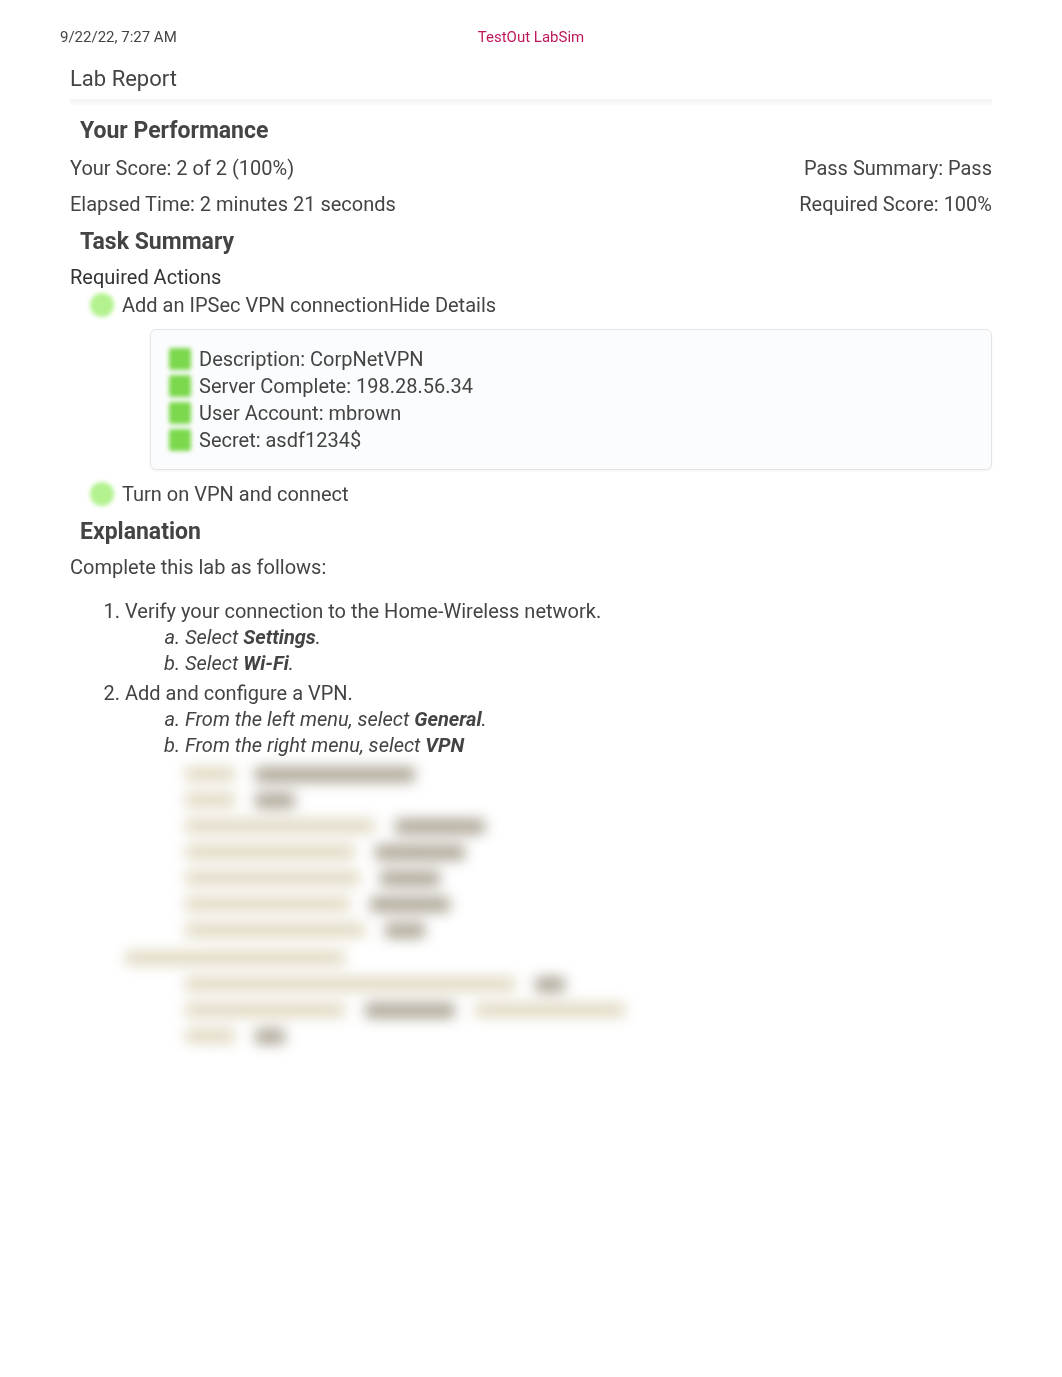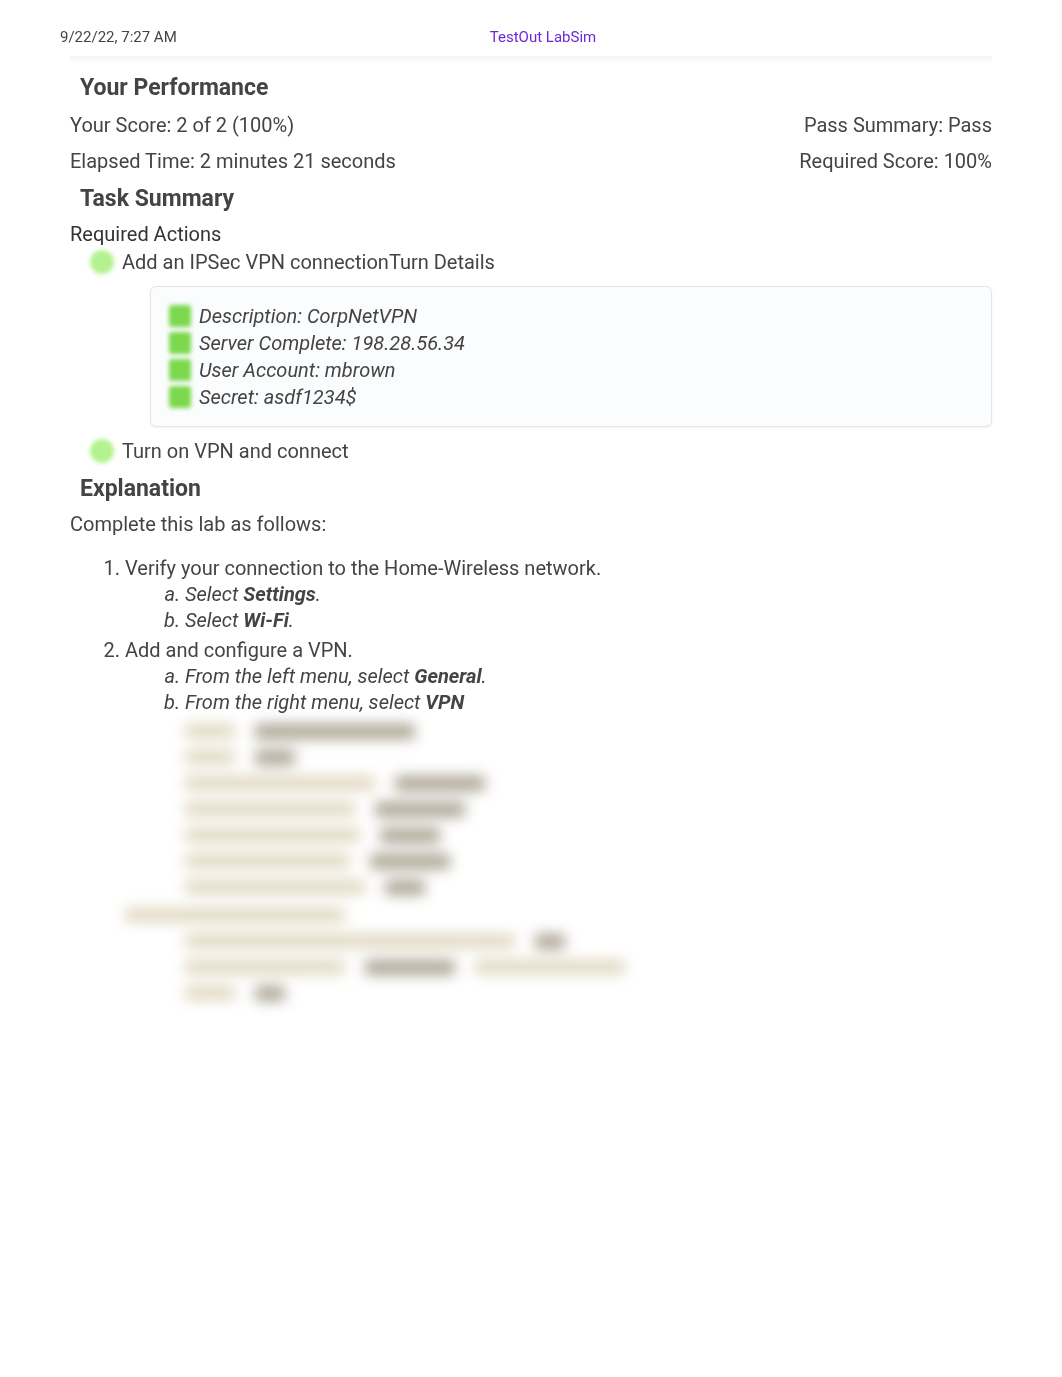--- a/index.html
+++ b/index.html
@@ -16,22 +16,21 @@
       justify-content: flex-start;
       padding: 28px 60px 10px 60px;
       font-size: 15px;
       color: #444;
     }
     .page-header-center {
       position: absolute;
       left: 50%;
       transform: translateX(-50%);
       font-size: 15px;
-      color: #6d28d9;
-      margin-left: 12px;
+      color: #be185d;
     }
     .main {
       padding: 0 70px;
     }
     .lab-report-title {
       font-size: 22px;
       color: #444;
       margin-top: 10px;
       margin-bottom: 8px;
     }
@@ -78,21 +77,20 @@
     .hide-details {
       color: #444;
     }
     .details-box {
       margin: 12px 0 12px 80px;
       padding: 14px 18px;
       border: 1px solid #e5e5e5;
       border-radius: 6px;
       background: #fbfcfd;
       box-shadow: 0 1px 3px rgba(0,0,0,0.05);
-      font-style: italic;
     }
     .details-item {
       display: flex;
       align-items: center;
       font-size: 20px;
       color: #444;
       margin: 3px 0;
     }
     .details-item .green-block {
       width: 22px;
@@ -161,41 +159,42 @@
   </style>
 </head>
 <body>
 
 <div class="page-header">
   <span>9/22/22, 7:27 AM</span>
   <span class="page-header-center">TestOut LabSim</span>
 </div>
 
 <div class="main">
+  <div class="lab-report-title">Lab Report</div>
   <div class="hr-rule"></div>
 
   <h2>Your Performance</h2>
 
   <div class="score-row">
     <span>Your Score: 2 of 2 (100%)</span>
     <span>Pass Summary: Pass</span>
   </div>
   <div class="score-row">
     <span>Elapsed Time: 2 minutes 21 seconds</span>
     <span>Required Score: 100%</span>
   </div>
 
   <h2>Task Summary</h2>
 
   <div class="required-actions-title">Required Actions</div>
 
   <div class="action-row">
     <span class="green-dot"></span>
     <span>Add an IPSec VPN connection</span>
-      <span class="hide-details">Turn Details</span>
+      <span class="hide-details">Hide Details</span>
   </div>
 
   <div class="details-box">
     <div class="details-item">
       <span class="green-block"></span>
       <span>Description: CorpNetVPN</span>
     </div>
     <div class="details-item">
       <span class="green-block"></span>
       <span>Server Complete: 198.28.56.34</span>

